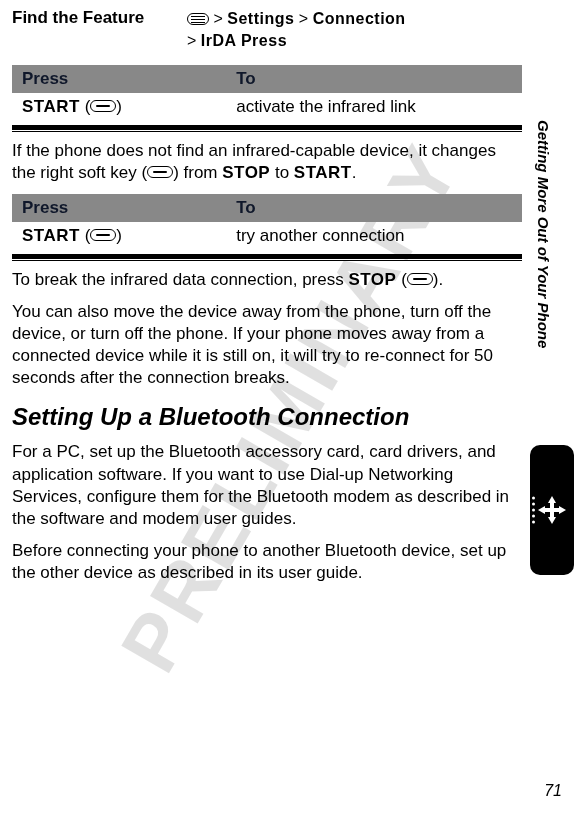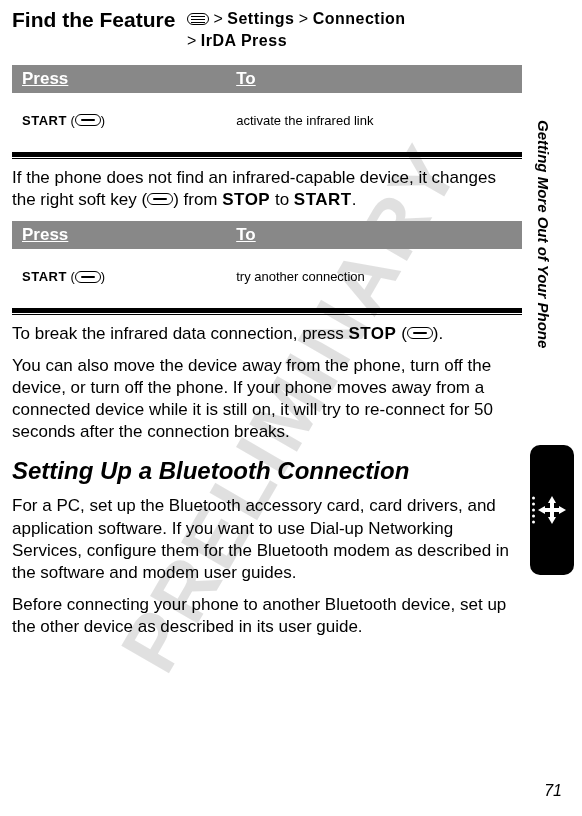--- a/index.html
+++ b/index.html
@@ -33,21 +33,21 @@
       width: 100%;
     }
     .find-feature-row {
       display: flex;
       align-items: flex-start;
       margin-bottom: 12px;
     }
     .find-feature-label {
       font-family: Arial, sans-serif;
       font-weight: 900;
-      font-size: 21px;
+      font-size: 17px;
       width: 175px;
       flex-shrink: 0;
     }
     .find-feature-path {
       font-size: 16px;
       line-height: 1.4;
     }
     .path-bold {
       font-family: Liberation Sans, sans-serif;
       font-weight: 900;
@@ -89,30 +89,29 @@
       background: #000;
       border-radius: 1px;
     }
     .table {
       width: 100%;
       border-collapse: collapse;
       margin-bottom: 6px;
     }
     .table th {
       background: #888;
-      color: #ffffff;
+      color: #0f172a;
       text-align: left;
       font-weight: bold;
       font-size: 17px;
       padding: 4px 10px;
-      text-decoration: underline;
     }
     .table td {
-      font-size: 13px;
-      padding: 20px 10px;
+      font-size: 17px;
+      padding: 4px 10px;
       vertical-align: top;
     }
     .table .col1 { width: 42%; }
     .table-wrap {
       margin-bottom: 8px;
     }
     .table-bottom-rule {
       border-top: 4px solid #000;
       border-bottom: 1px solid #000;
       height: 0;

